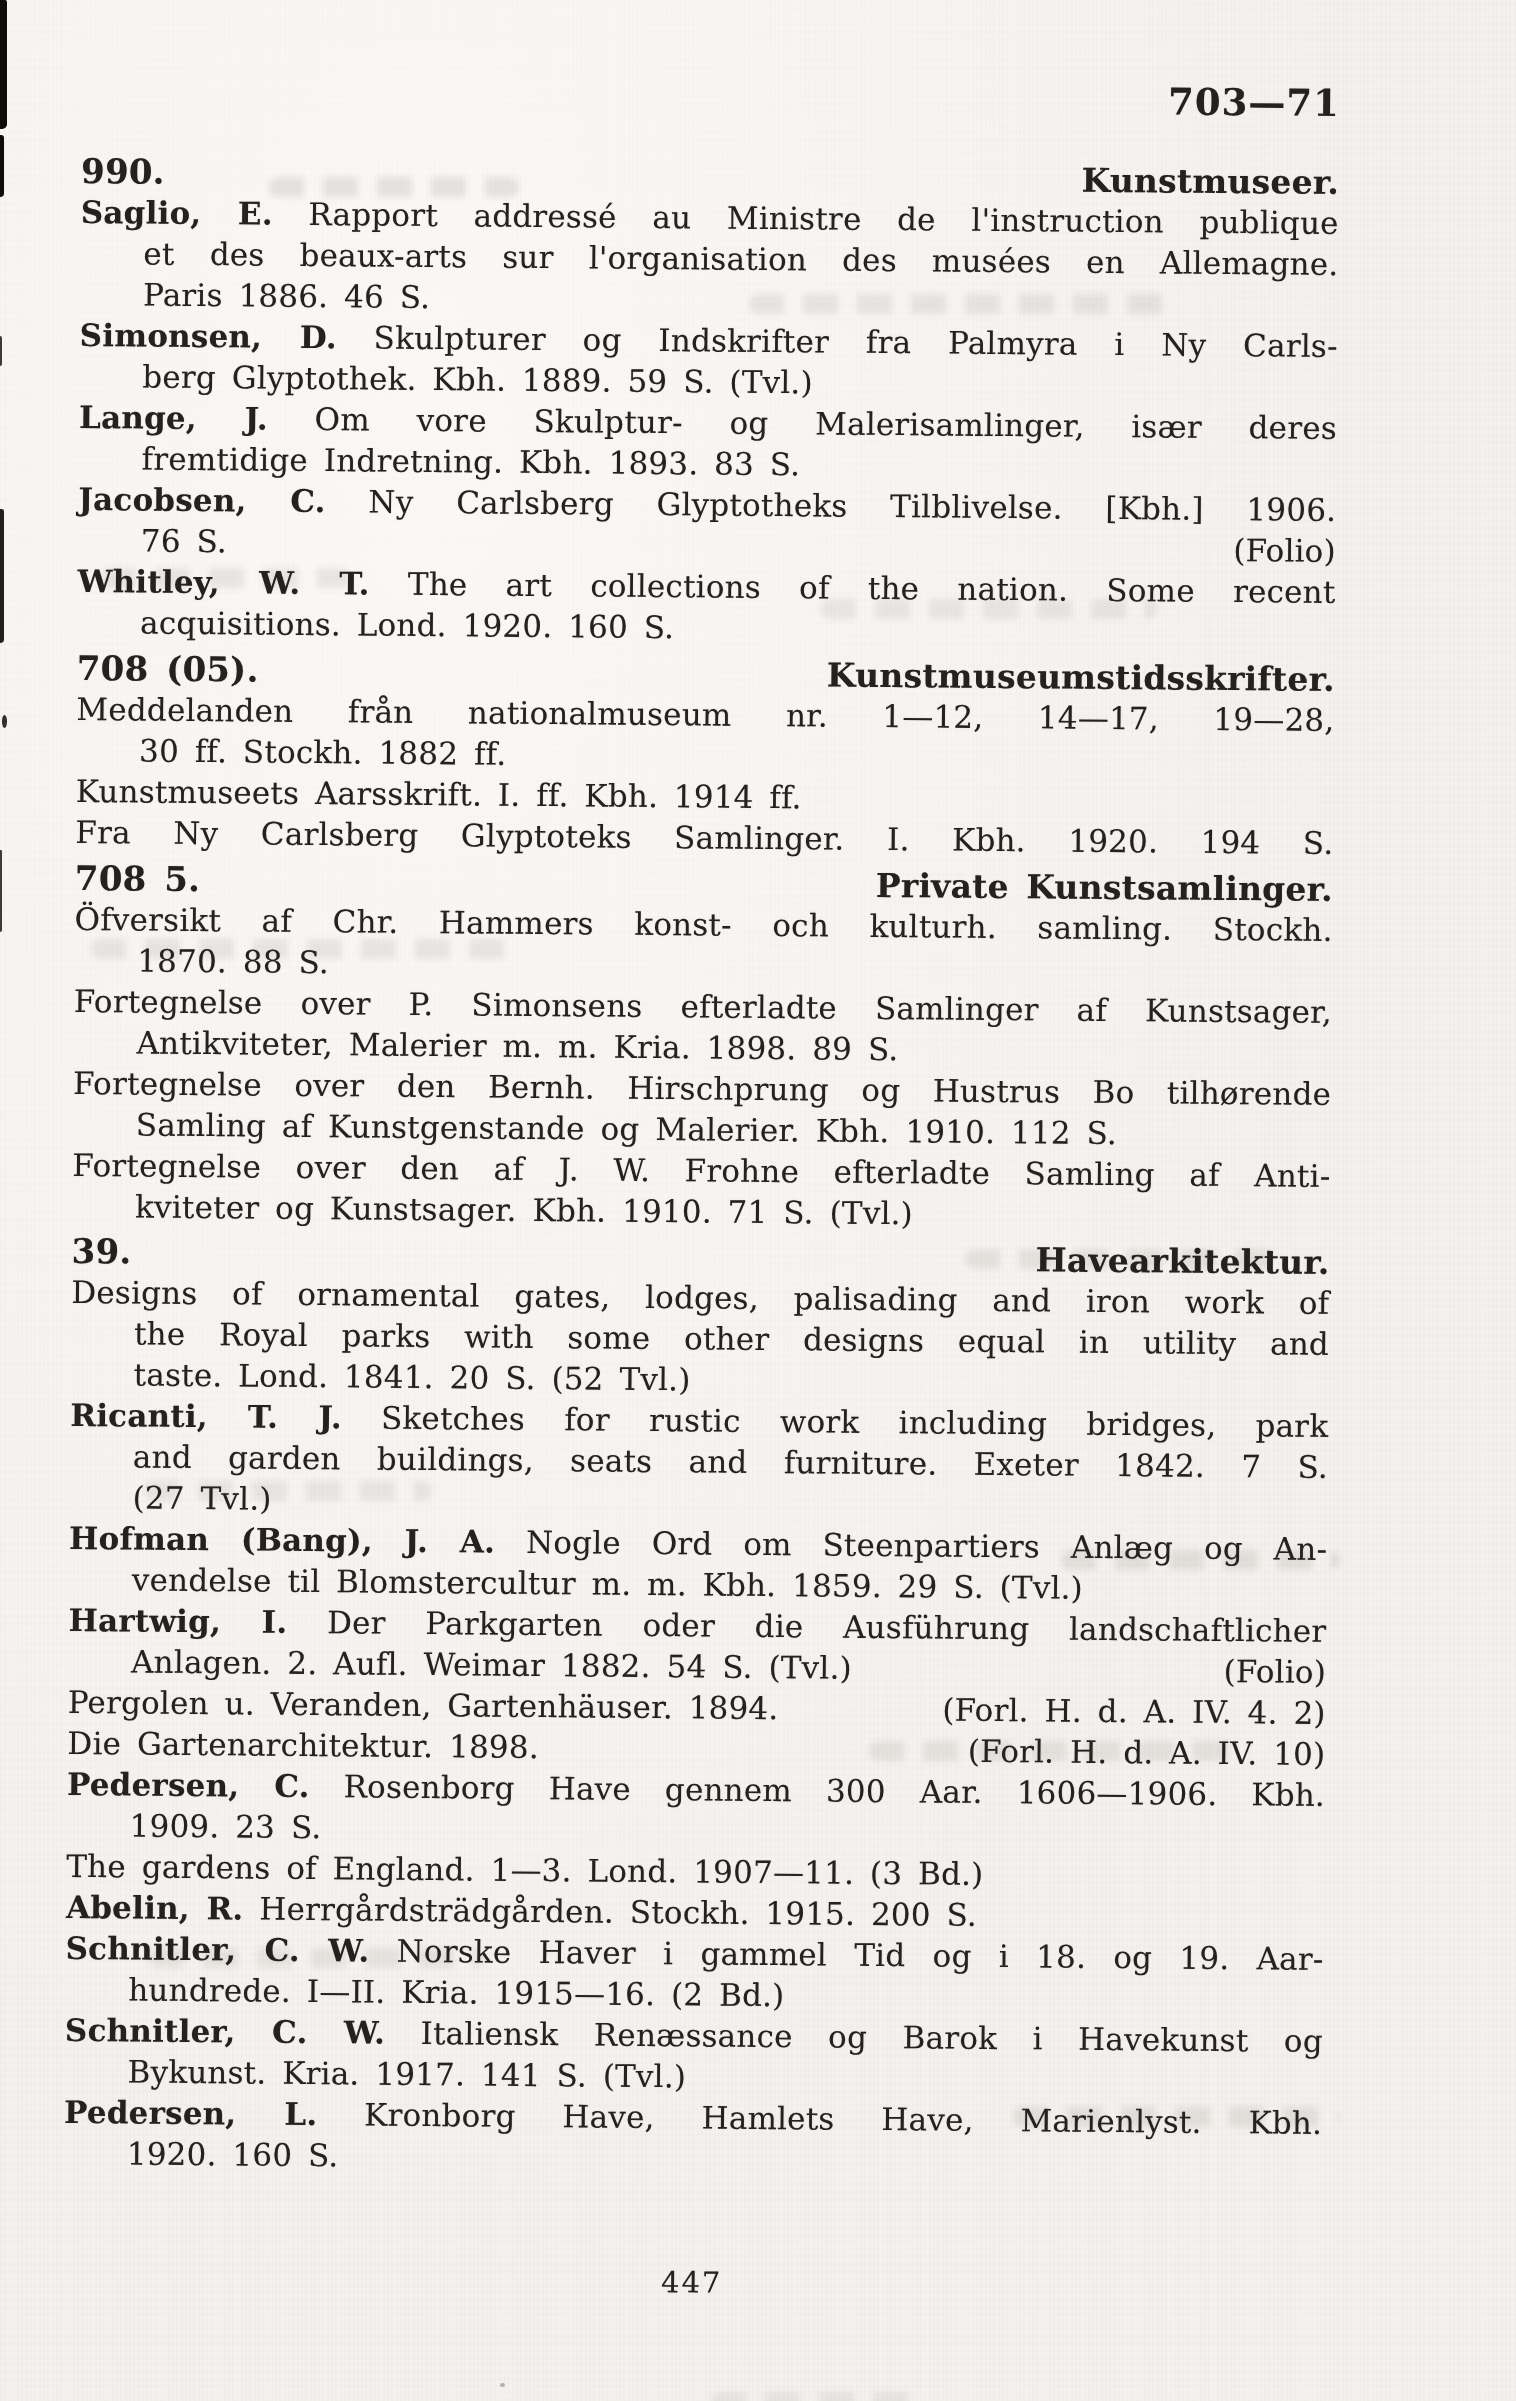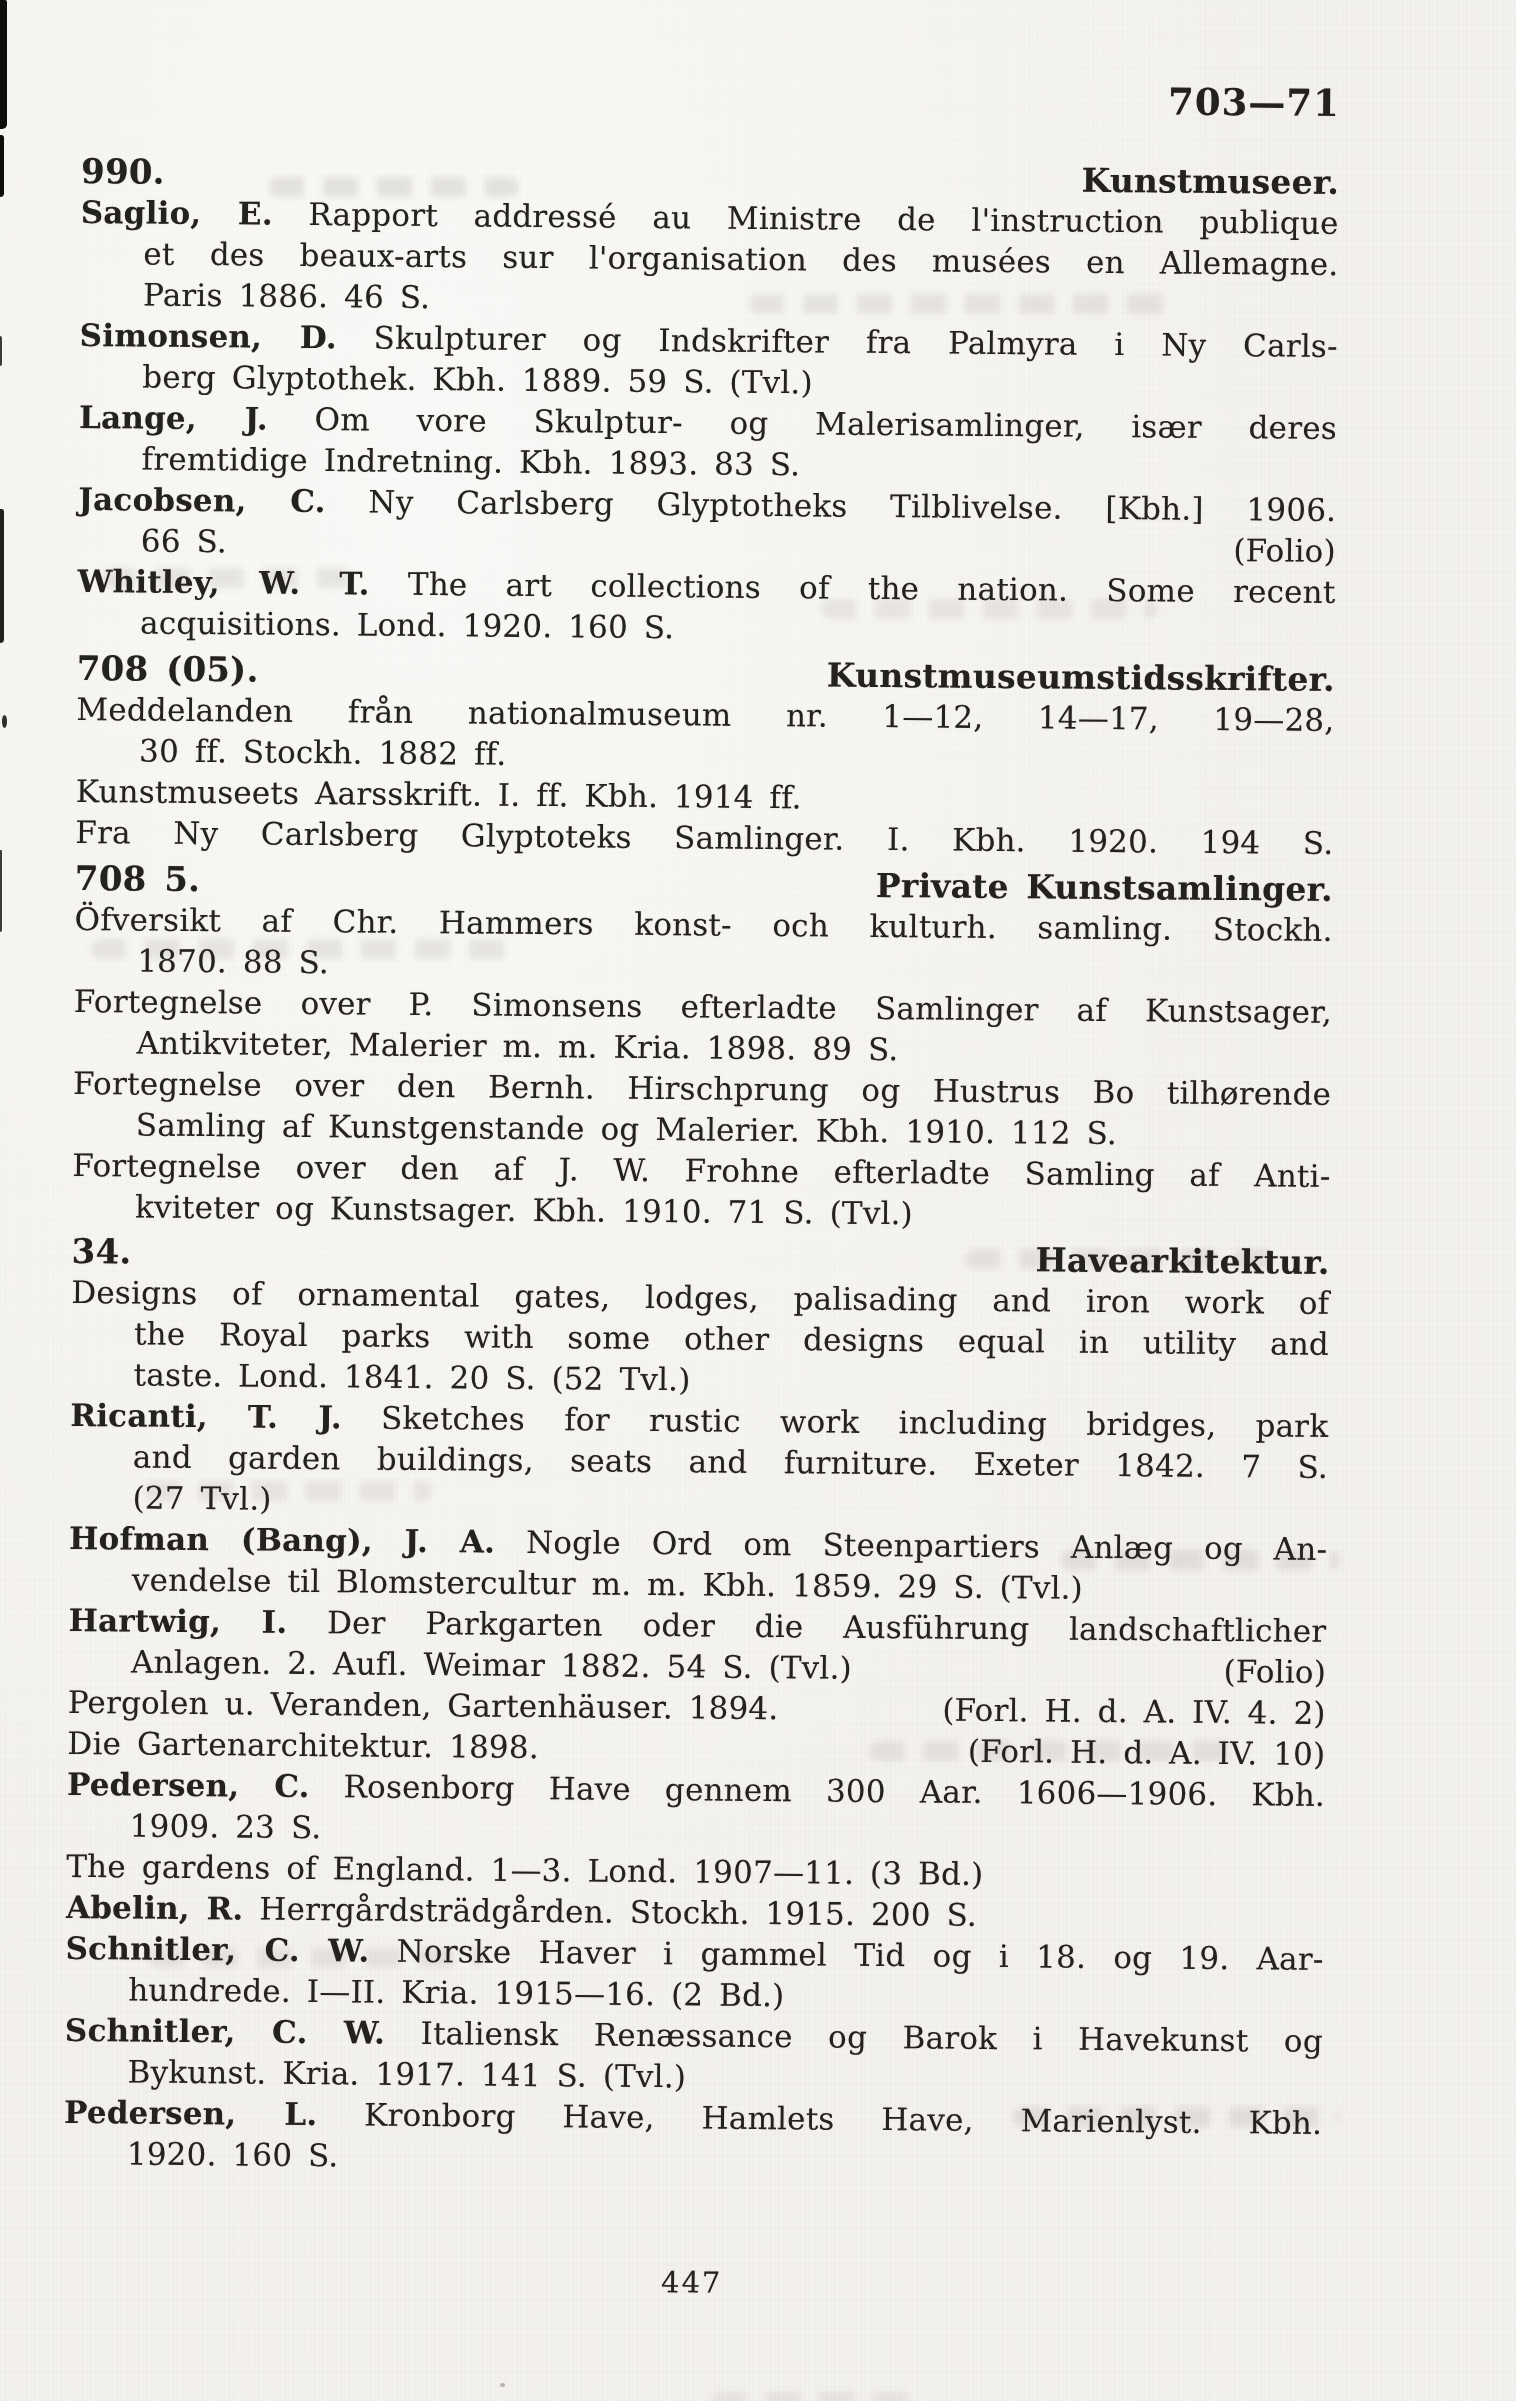--- a/index.html
+++ b/index.html
@@ -100,38 +100,38 @@
     <div>
         <div class="line heading"><span class="hnum">990.</span><span class="hright">Kunstmuseer.</span></div>
         <div class="line just"><span class="name">Saglio, E.</span><span> Rapport addressé au Ministre de l'instruction publique</span></div>
         <div class="line ind just"><span>et des beaux-arts sur l'organisation des musées en Allemagne.</span></div>
         <div class="line ind"><span>Paris 1886.  46 S.</span></div>
         <div class="line just"><span class="name">Simonsen, D.</span><span> Skulpturer og Indskrifter fra Palmyra i Ny Carls-</span></div>
         <div class="line ind"><span>berg Glyptothek.  Kbh. 1889.  59 S.  (Tvl.)</span></div>
         <div class="line just"><span class="name">Lange, J.</span><span> Om vore Skulptur- og Malerisamlinger, især deres</span></div>
         <div class="line ind"><span>fremtidige Indretning.  Kbh. 1893.  83 S.</span></div>
         <div class="line just"><span class="name">Jacobsen, C.</span><span> Ny Carlsberg Glyptotheks Tilblivelse.  [Kbh.] 1906.</span></div>
-        <div class="line ind"><span>66 S.</span><span class="lright">(Folio)</span></div>
+        <div class="line ind"><span>76 S.</span><span class="lright">(Folio)</span></div>
         <div class="line just"><span class="name">Whitley, W. T.</span><span> The art collections of the nation.  Some recent</span></div>
         <div class="line ind"><span>acquisitions.  Lond. 1920.  160 S.</span></div>
         <div class="line heading"><span class="hnum">708 (05).</span><span class="hright">Kunstmuseumstidsskrifter.</span></div>
         <div class="line just"><span>Meddelanden  från  nationalmuseum  nr. 1—12,  14—17,  19—28,</span></div>
         <div class="line ind"><span>30 ff.  Stockh.  1882 ff.</span></div>
         <div class="line"><span>Kunstmuseets Aarsskrift.  I. ff.  Kbh. 1914 ff.</span></div>
         <div class="line just"><span>Fra Ny Carlsberg Glyptoteks Samlinger.  I.  Kbh.  1920.  194 S.</span></div>
         <div class="line heading"><span class="hnum">708 5.</span><span class="hright">Private Kunstsamlinger.</span></div>
         <div class="line just"><span>Öfversikt af Chr. Hammers konst- och kulturh. samling.  Stockh.</span></div>
         <div class="line ind"><span>1870.  88 S.</span></div>
         <div class="line just"><span>Fortegnelse over P. Simonsens efterladte Samlinger af Kunstsager,</span></div>
         <div class="line ind"><span>Antikviteter, Malerier m. m.  Kria. 1898.  89 S.</span></div>
         <div class="line just"><span>Fortegnelse over den Bernh. Hirschprung og Hustrus Bo tilhørende</span></div>
         <div class="line ind"><span>Samling af Kunstgenstande og Malerier.  Kbh. 1910.  112 S.</span></div>
         <div class="line just"><span>Fortegnelse over den af J. W. Frohne efterladte Samling af Anti-</span></div>
         <div class="line ind"><span>kviteter og Kunstsager.  Kbh. 1910.  71 S.  (Tvl.)</span></div>
-        <div class="line heading"><span class="hnum">34.</span><span class="hright">Havearkitektur.</span></div>
+        <div class="line heading"><span class="hnum">39.</span><span class="hright">Havearkitektur.</span></div>
         <div class="line just"><span>Designs of ornamental gates, lodges, palisading and iron work of</span></div>
         <div class="line ind just"><span>the Royal parks with some other designs equal in utility and</span></div>
         <div class="line ind"><span>taste.  Lond. 1841.  20 S.  (52 Tvl.)</span></div>
         <div class="line just"><span class="name">Ricanti, T. J.</span><span> Sketches for rustic work including bridges, park</span></div>
         <div class="line ind just"><span>and garden buildings, seats and furniture.  Exeter 1842.  7 S.</span></div>
         <div class="line ind"><span>(27 Tvl.)</span></div>
         <div class="line just"><span class="name">Hofman (Bang), J. A.</span><span> Nogle Ord om Steenpartiers Anlæg og An-</span></div>
         <div class="line ind"><span>vendelse til Blomstercultur m. m.  Kbh. 1859.  29 S.  (Tvl.)</span></div>
         <div class="line just"><span class="name">Hartwig, I.</span><span> Der Parkgarten oder die Ausführung landschaftlicher</span></div>
         <div class="line ind"><span>Anlagen.  2. Aufl.  Weimar 1882.  54 S.  (Tvl.)</span><span class="lright">(Folio)</span></div>

